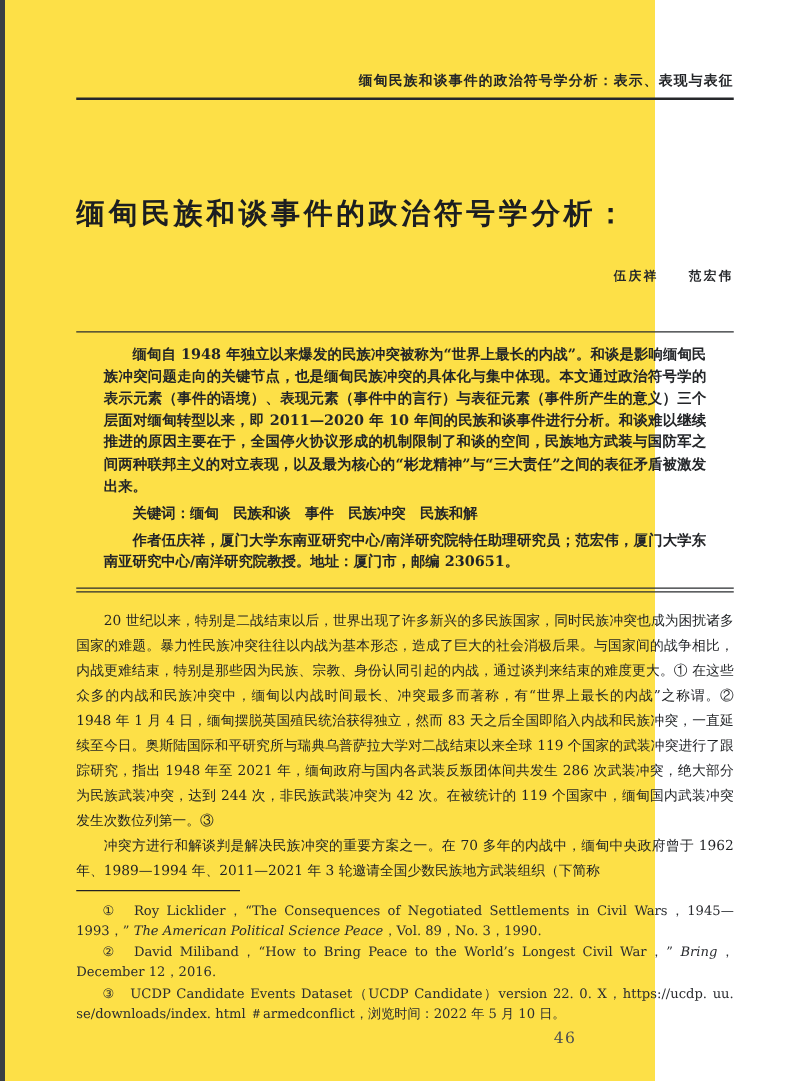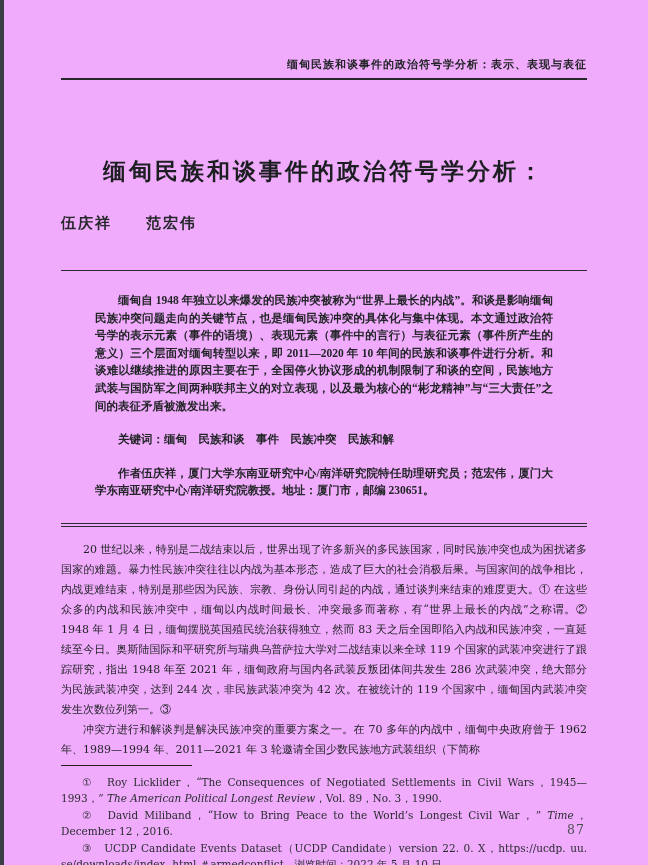--- a/index.html
+++ b/index.html
@@ -6,22 +6,22 @@
   body {
     width: 648px; height: 865px;
     background: #ffffff;
     font-family: "DejaVu Serif", "Liberation Serif", serif;
     color: #1f2124;
     position: relative;
     overflow: hidden;
   }
   .page {
     position: relative;
-    width: 648px; height: 865px;
-    background: #f0abfc;
+    width: 524px; height: 865px;
+    background: #fde047;
   }
   .edge-strip {
     position: absolute; left: 0; top: 0;
     width: 4px; height: 865px;
     background: #3b3e44;
   }
   .content {
     position: absolute; left: 61px; top: 0;
     width: 526px;
   }
@@ -31,48 +31,47 @@
     font-family: "DejaVu Sans", "Liberation Sans", sans-serif;
     font-weight: bold;
     font-size: 11px;
     letter-spacing: 1px;
     padding-bottom: 6px;
     border-bottom: 2px solid #26282b;
     color: #232528;
   }
   .title {
     margin: 72px 0 0 0;
-    text-align: center;
     font-family: "DejaVu Sans", "Liberation Sans", sans-serif;
     font-weight: bold;
     font-size: 23px;
     line-height: 38px;
     letter-spacing: 3px;
     color: #1c1e21;
   }
   .authors {
     margin-top: 24px;
-    text-align: left;
+    text-align: right;
     font-weight: bold;
-    font-size: 15px;
+    font-size: 10px;
     letter-spacing: 2px;
     color: #26282b;
   }
   .abstract-box {
     margin-top: 37px;
     border-top: 1px solid #2a2c2f;
     border-bottom: 4px double #2a2c2f;
     padding: 5px 18px 7px 18px;
     font-size: 11.5px;
     line-height: 17.6px;
     font-weight: 600;
     text-align: justify;
     color: #232528;
   }
-  .abstract-box p { margin: 16px; text-indent: 2em; font-family: Liberation Serif, serif; }
+  .abstract-box p { margin: 4px; text-indent: 2em; }
   .body-text {
     margin-top: 13px;
     font-size: 11px;
     line-height: 20px;
     text-align: justify;
     color: #1f2124;
   }
   .body-text p { margin: 0; text-indent: 2em; }
   .footnotes {
     margin-top: 5px;
@@ -120,21 +119,21 @@
       <p>作者伍庆祥，厦门大学东南亚研究中心/南洋研究院特任助理研究员；范宏伟，厦门大学东南亚研究中心/南洋研究院教授。地址：厦门市，邮编 230651。</p>
     </div>
 
     <div class="body-text">
       <p>20 世纪以来，特别是二战结束以后，世界出现了许多新兴的多民族国家，同时民族冲突也成为困扰诸多国家的难题。暴力性民族冲突往往以内战为基本形态，造成了巨大的社会消极后果。与国家间的战争相比，内战更难结束，特别是那些因为民族、宗教、身份认同引起的内战，通过谈判来结束的难度更大。① 在这些众多的内战和民族冲突中，缅甸以内战时间最长、冲突最多而著称，有“世界上最长的内战”之称谓。② 1948 年 1 月 4 日，缅甸摆脱英国殖民统治获得独立，然而 83 天之后全国即陷入内战和民族冲突，一直延续至今日。奥斯陆国际和平研究所与瑞典乌普萨拉大学对二战结束以来全球 119 个国家的武装冲突进行了跟踪研究，指出 1948 年至 2021 年，缅甸政府与国内各武装反叛团体间共发生 286 次武装冲突，绝大部分为民族武装冲突，达到 244 次，非民族武装冲突为 42 次。在被统计的 119 个国家中，缅甸国内武装冲突发生次数位列第一。③</p>
       <p>冲突方进行和解谈判是解决民族冲突的重要方案之一。在 70 多年的内战中，缅甸中央政府曾于 1962 年、1989—1994 年、2011—2021 年 3 轮邀请全国少数民族地方武装组织（下简称</p>
     </div>
 
     <div class="footnotes">
       <div class="fn-rule"></div>
-      <p><span>①　Roy Licklider，“The Consequences of Negotiated Settlements in Civil Wars，1945—1993，”</span><span class="it"> The American Political Longest Review</span><span>，Vol. 89，No. 3，1990.</span></p>
-      <p><span>②　David Miliband，“How to Bring Peace to the World’s Longest Civil War，”</span><span class="it"> Time</span><span>，December 12，2016.</span></p>
+      <p><span>①　Roy Licklider，“The Consequences of Negotiated Settlements in Civil Wars，1945—1993，”</span><span class="it"> The American Political Science Peace</span><span>，Vol. 89，No. 3，1990.</span></p>
+      <p><span>②　David Miliband，“How to Bring Peace to the World’s Longest Civil War，”</span><span class="it"> Bring</span><span>，December 12，2016.</span></p>
       <p><span>③　UCDP Candidate Events Dataset（UCDP Candidate）version 22. 0. X，https://ucdp. uu. se/downloads/index. html ＃armedconflict，浏览时间：2022 年 5 月 10 日。</span><span class="it"></span><span></span></p>
     </div>
 
   </div>
 
-  <div class="page-number">87</div>
+  <div class="page-number">46</div>
 </div>
 
 </body></html>

